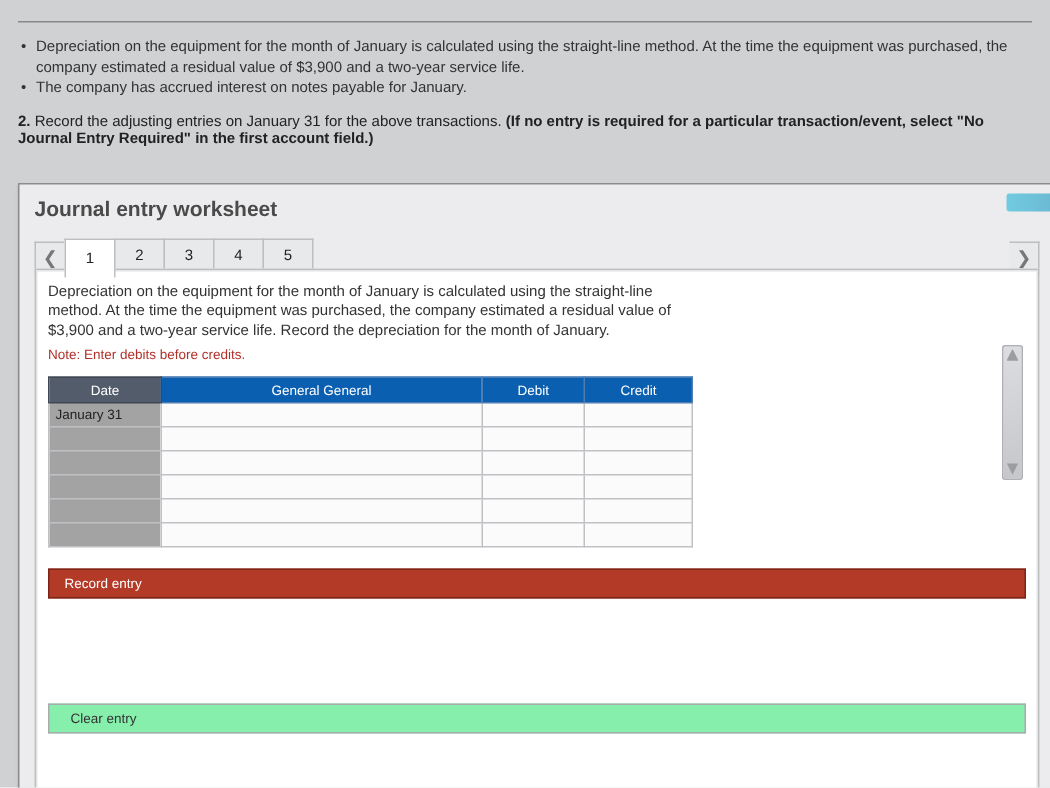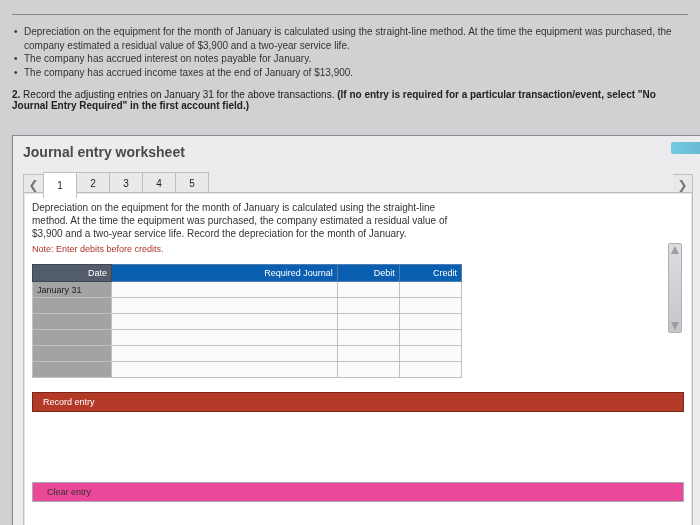--- a/index.html
+++ b/index.html
@@ -29,44 +29,43 @@
 .tab-panel { border: 1px solid #bdbec0; background: #fff; padding: 8px 8px 12px; box-shadow: inset 0 0 0 1px #e3e4e6; }
 .entry-desc { font-size: 10px; line-height: 1.3; color: #333; max-width: 440px; }
 .note-red { color: #b0312a; font-size: 9px; margin-top: 4px; }
 
 .scroll-strip { position:absolute; right:10px; top:50px; width:14px; height:90px; background:linear-gradient(#dcdde0,#c6c7ca); border:1px solid #aeb0b3; border-radius:2px; }
 .scroll-strip::before, .scroll-strip::after { content:""; position:absolute; left:2px; width:8px; height:8px; background:#9b9da0; }
 .scroll-strip::before { top:2px; clip-path: polygon(50% 0, 100% 100%, 0 100%); }
 .scroll-strip::after { bottom:2px; clip-path: polygon(0 0, 100% 0, 50% 100%); }
 
 .je-table { margin-top: 10px; border-collapse: collapse; width: 430px; }
-.je-table th { background: #0b5fb0; color: #fff; font-size: 9px; font-weight: normal; padding: 3px 4px; border: 1px solid #4e7db2; text-align: right; }
+.je-table th { background: #0b5fb0; color: #fff; font-size: 9px; font-weight: normal; padding: 3px 21px; border: 1px solid #4e7db2; text-align: center; }
 .je-table th.date-h { background:#535c6a; border-color:#3f4753; width:70px;}
 .je-table th.gj-h { width: 200px; }
 .je-table th.debit-h, .je-table th.credit-h { width: 55px; }
 .je-table td { border: 1px solid #bfc1c4; height: 16px; background: #fbfbfc; font-size: 9px; padding: 1px 4px; }
 .je-table td.shade { background: #a3a3a3; }
 
 .btn-row { margin-top: 14px; display: flex; gap: 70px; flex-direction: column; }
 .btn-red { background: #b43a28; color:#fff; border:1px solid #7b2518; padding:4px 10px; font-size:9px; cursor:pointer; }
-.btn-grey { background: #ec4899; color:#333; border:1px solid #a9abad; padding:4px 14px; font-size:9px; cursor:pointer; }
+.btn-grey { background: #86efac; color:#333; border:1px solid #a9abad; padding:4px 14px; font-size:9px; cursor:pointer; }
 .btn-blue { background: #0369a1; color:#fff; border:1px solid #063f74; padding:4px 10px; font-size:9px; cursor:pointer; margin-left:40px; }
 
 .ribbon { position:absolute; right:-2px; top:6px; width:34px; height:12px; background:linear-gradient(90deg,#1fb5d6,#1495c0); opacity:.6; border-radius:2px 0 0 2px; }
 </style>
 </head>
 <body>
 
 <div class="page">
   <div class="hr"></div>
 
   <ul class="bullets">
     <li>Depreciation on the equipment for the month of January is calculated using the straight-line method. At the time the equipment was purchased, the company estimated a residual value of $3,900 and a two-year service life.</li>
     <li>The company has accrued interest on notes payable for January.</li>
-    <li>The company has accrued income taxes at the end of January of $13,900.</li>
   </ul>
 
   <div class="instruct">
     <span class="bold">2.</span><span> Record the adjusting entries on January 31 for the above transactions. </span><span class="bold">(If no entry is required for a particular transaction/event, select "No Journal Entry Required" in the first account field.)</span>
   </div>
 
 
   <div class="worksheet-box">
     <div class="ribbon"></div>
     <div class="ws-title">Journal entry worksheet</div>
@@ -85,21 +84,21 @@
 
     <div class="tab-panel" style="position:relative;">
       <div class="scroll-strip"></div>
       <div class="entry-desc">Depreciation on the equipment for the month of January is calculated using the straight-line method. At the time the equipment was purchased, the company estimated a residual value of $3,900 and a two-year service life. Record the depreciation for the month of January.</div>
       <div class="note-red">Note: Enter debits before credits.</div>
 
       <table class="je-table">
         <thead>
           <tr>
             <th class="date-h">Date</th>
-            <th class="gj-h">Required Journal</th>
+            <th class="gj-h">General General</th>
             <th class="debit-h">Debit</th>
             <th class="credit-h">Credit</th>
           </tr>
         </thead>
         <tbody>
           <tr>
             <td class="shade">January 31</td>
             <td></td>
             <td></td>
             <td></td>

